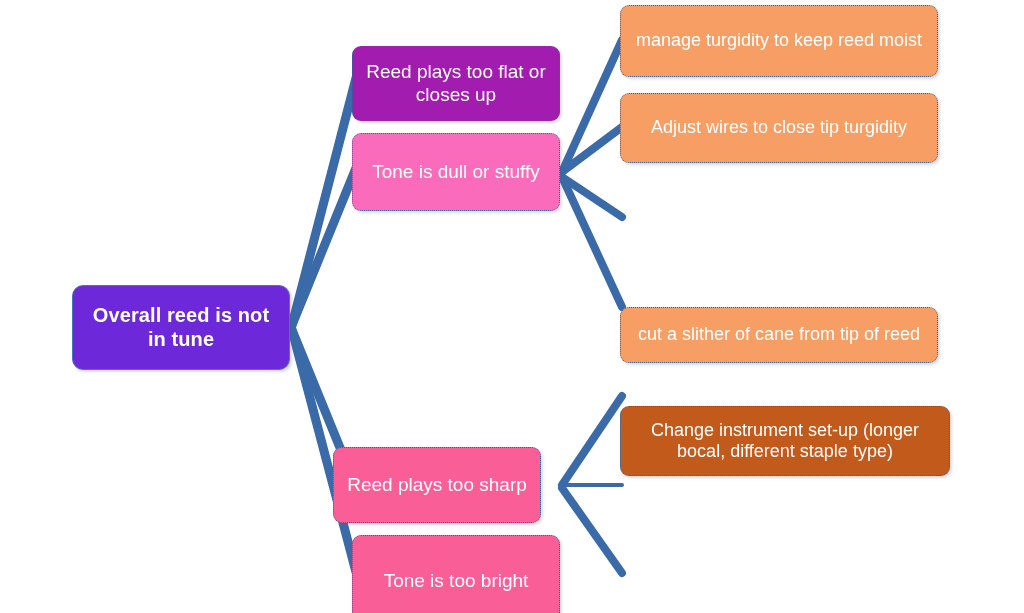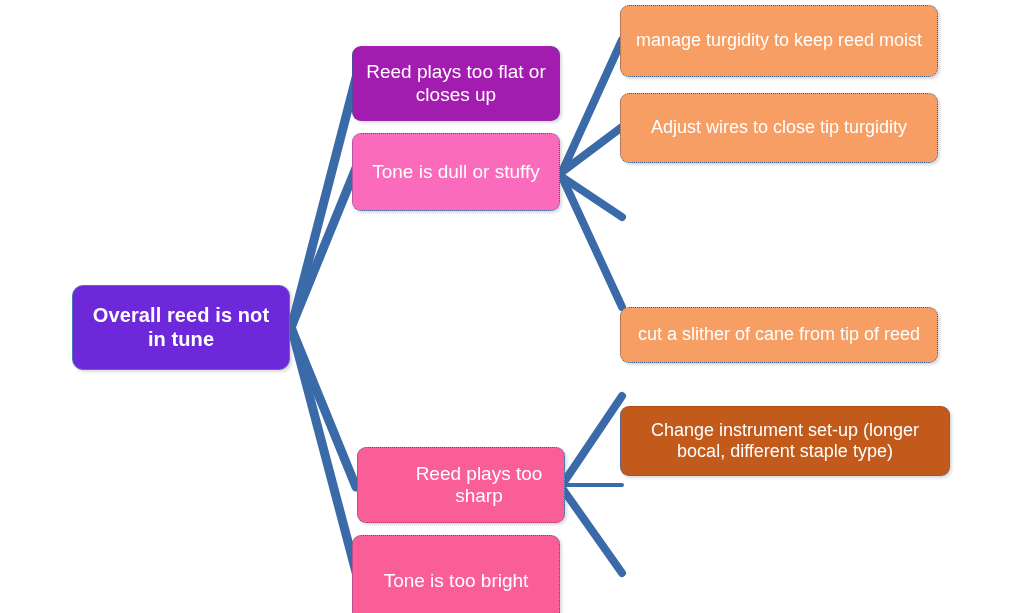--- a/index.html
+++ b/index.html
@@ -109,21 +109,21 @@
   </div>
 
   <div class="node pink shadowed" style="left:352px; top:46px; width:208px; height:75px;">
     <span class="label">Reed plays too flat or closes up</span>
   </div>
 
   <div class="node pink-strong shadowed" style="left:352px; top:133px; width:208px; height:78px;">
     <span class="label">Tone is dull or stuffy</span>
   </div>
 
-  <div class="node pink-rose shadowed" style="left:357px; top:447px; width:208px; height:76px;padding-left:44px;">
+  <div class="node pink-rose shadowed" style="left:333px; top:447px; width:208px; height:76px;">
     <span class="label">Reed plays too sharp</span>
   </div>
 
   <div class="node pink-rose shadowed" style="left:352px; top:535px; width:208px; height:93px;">
     <span class="label">Tone is too bright</span>
   </div>
 
   <div class="node orange-light shadowed" style="left:620px; top:5px; width:318px; height:72px;">
     <span class="label">manage turgidity to keep reed moist</span>
   </div>

